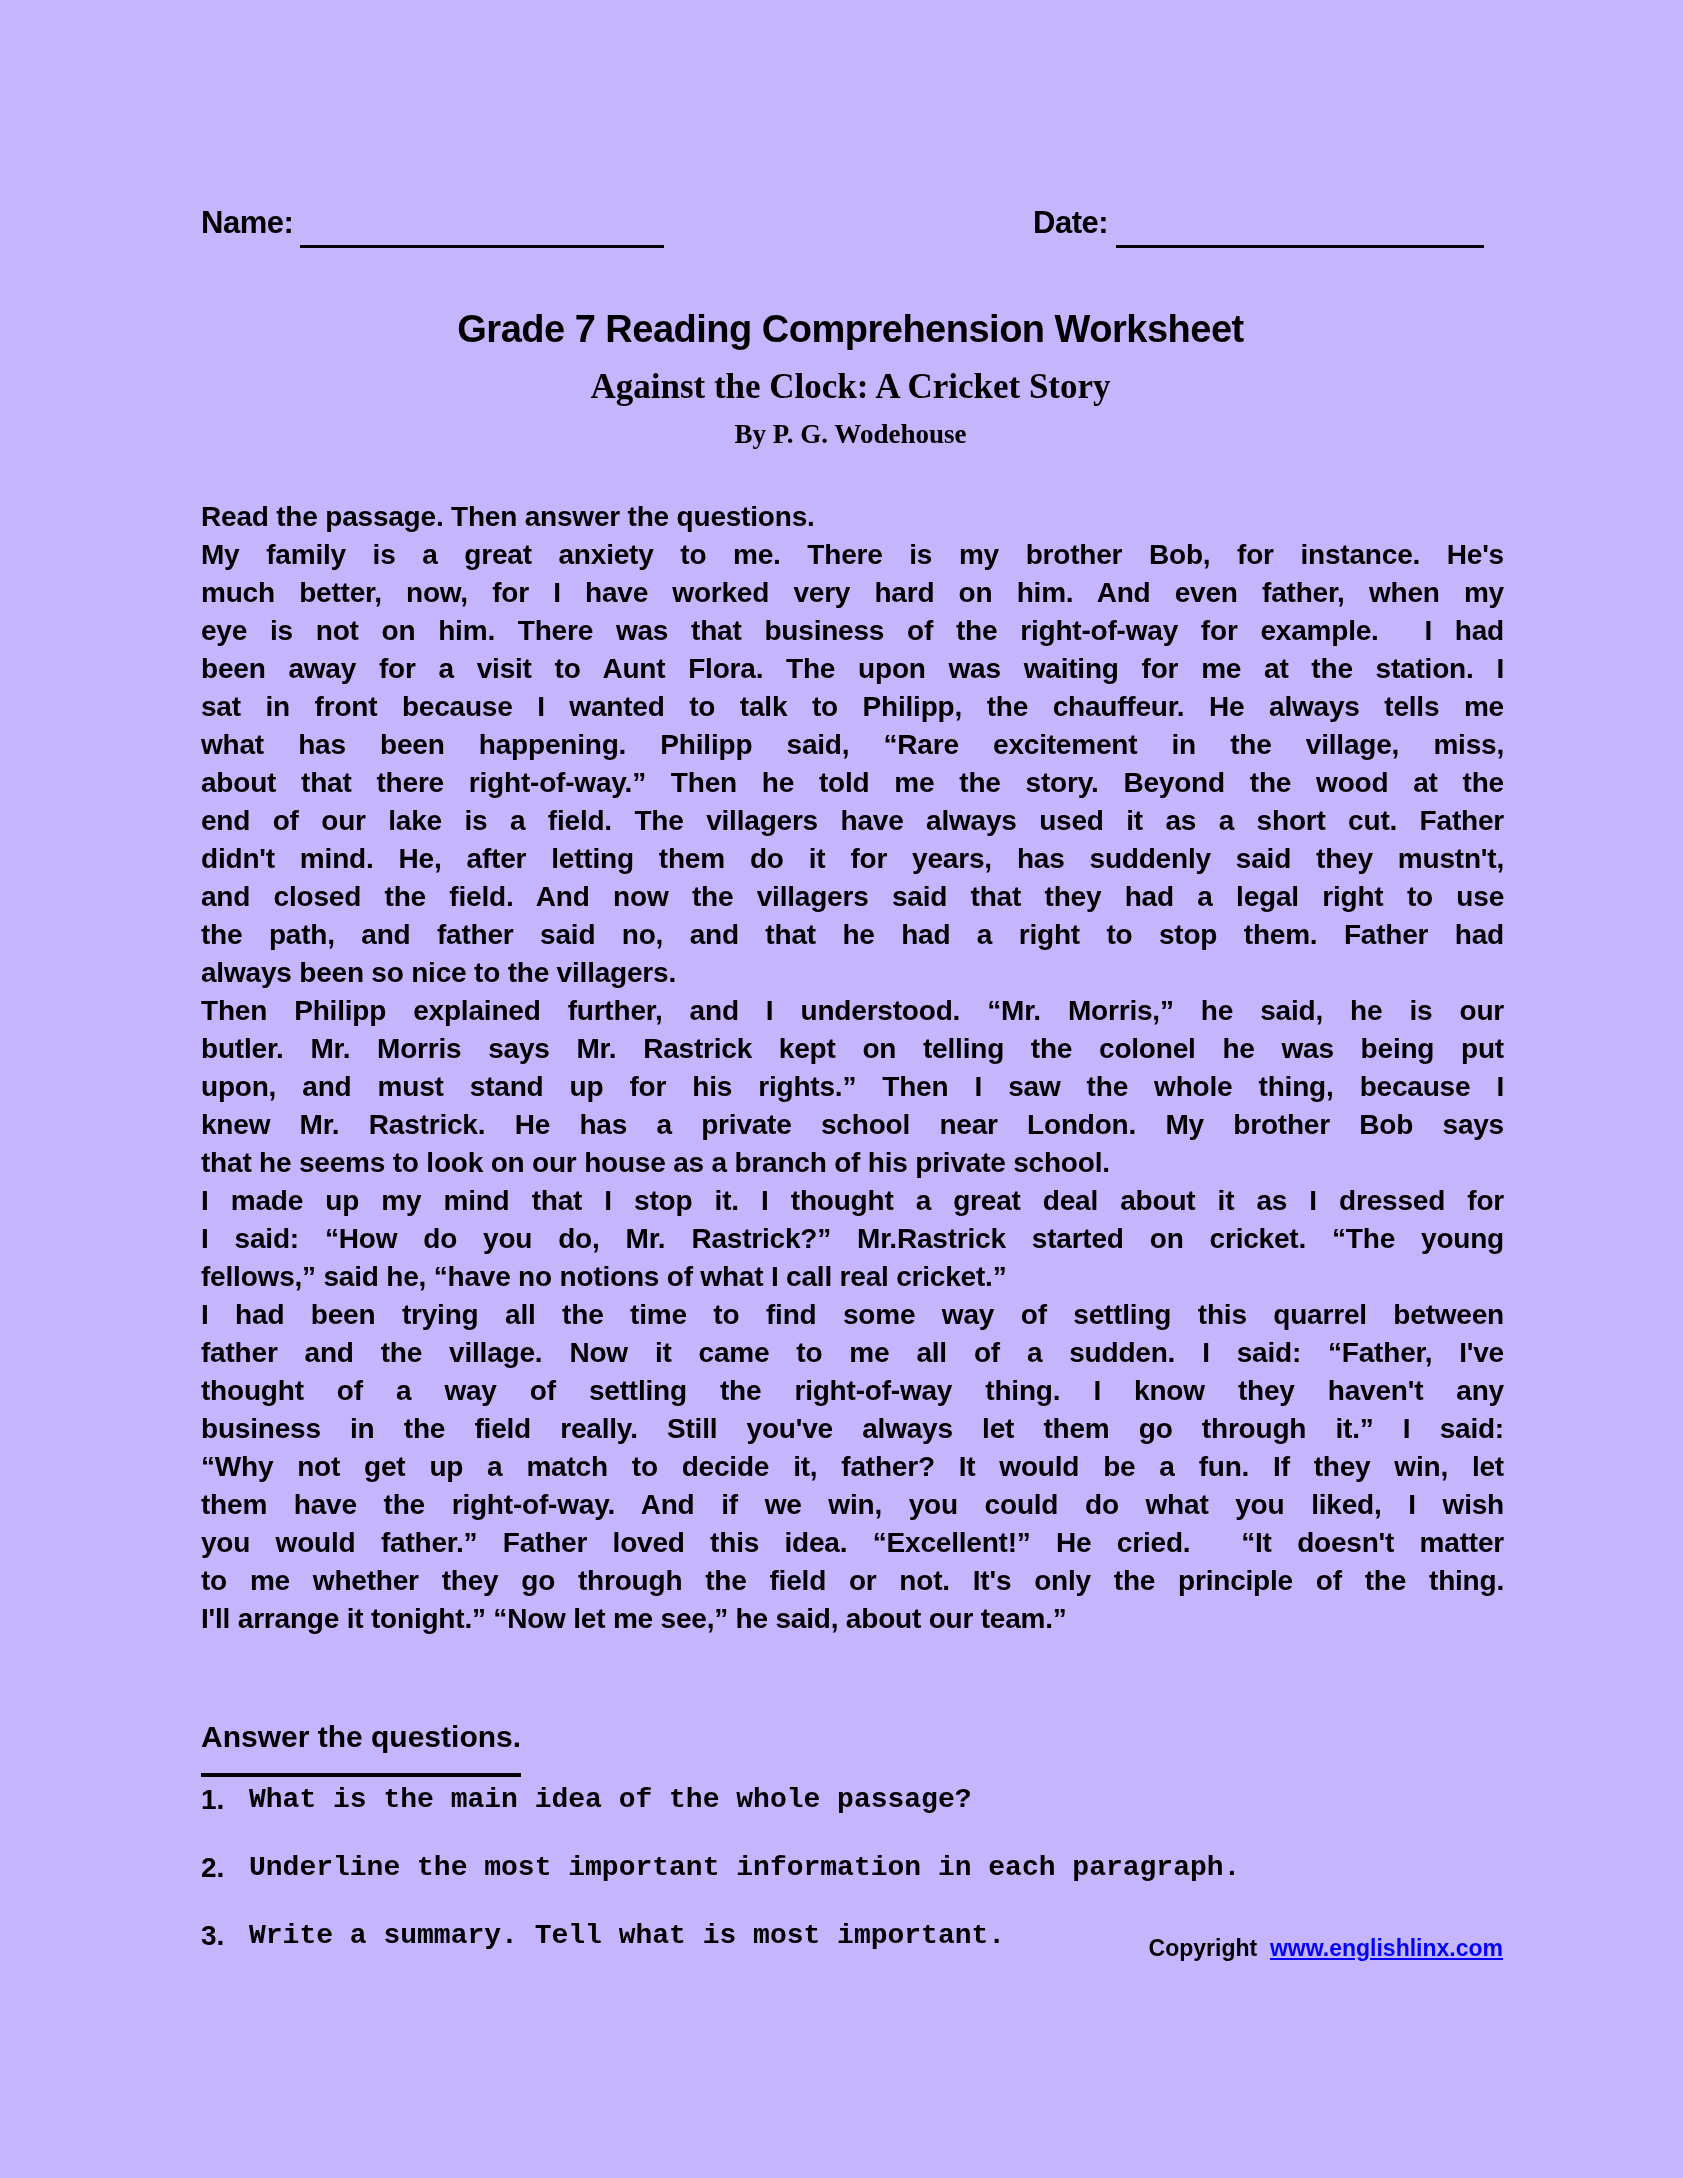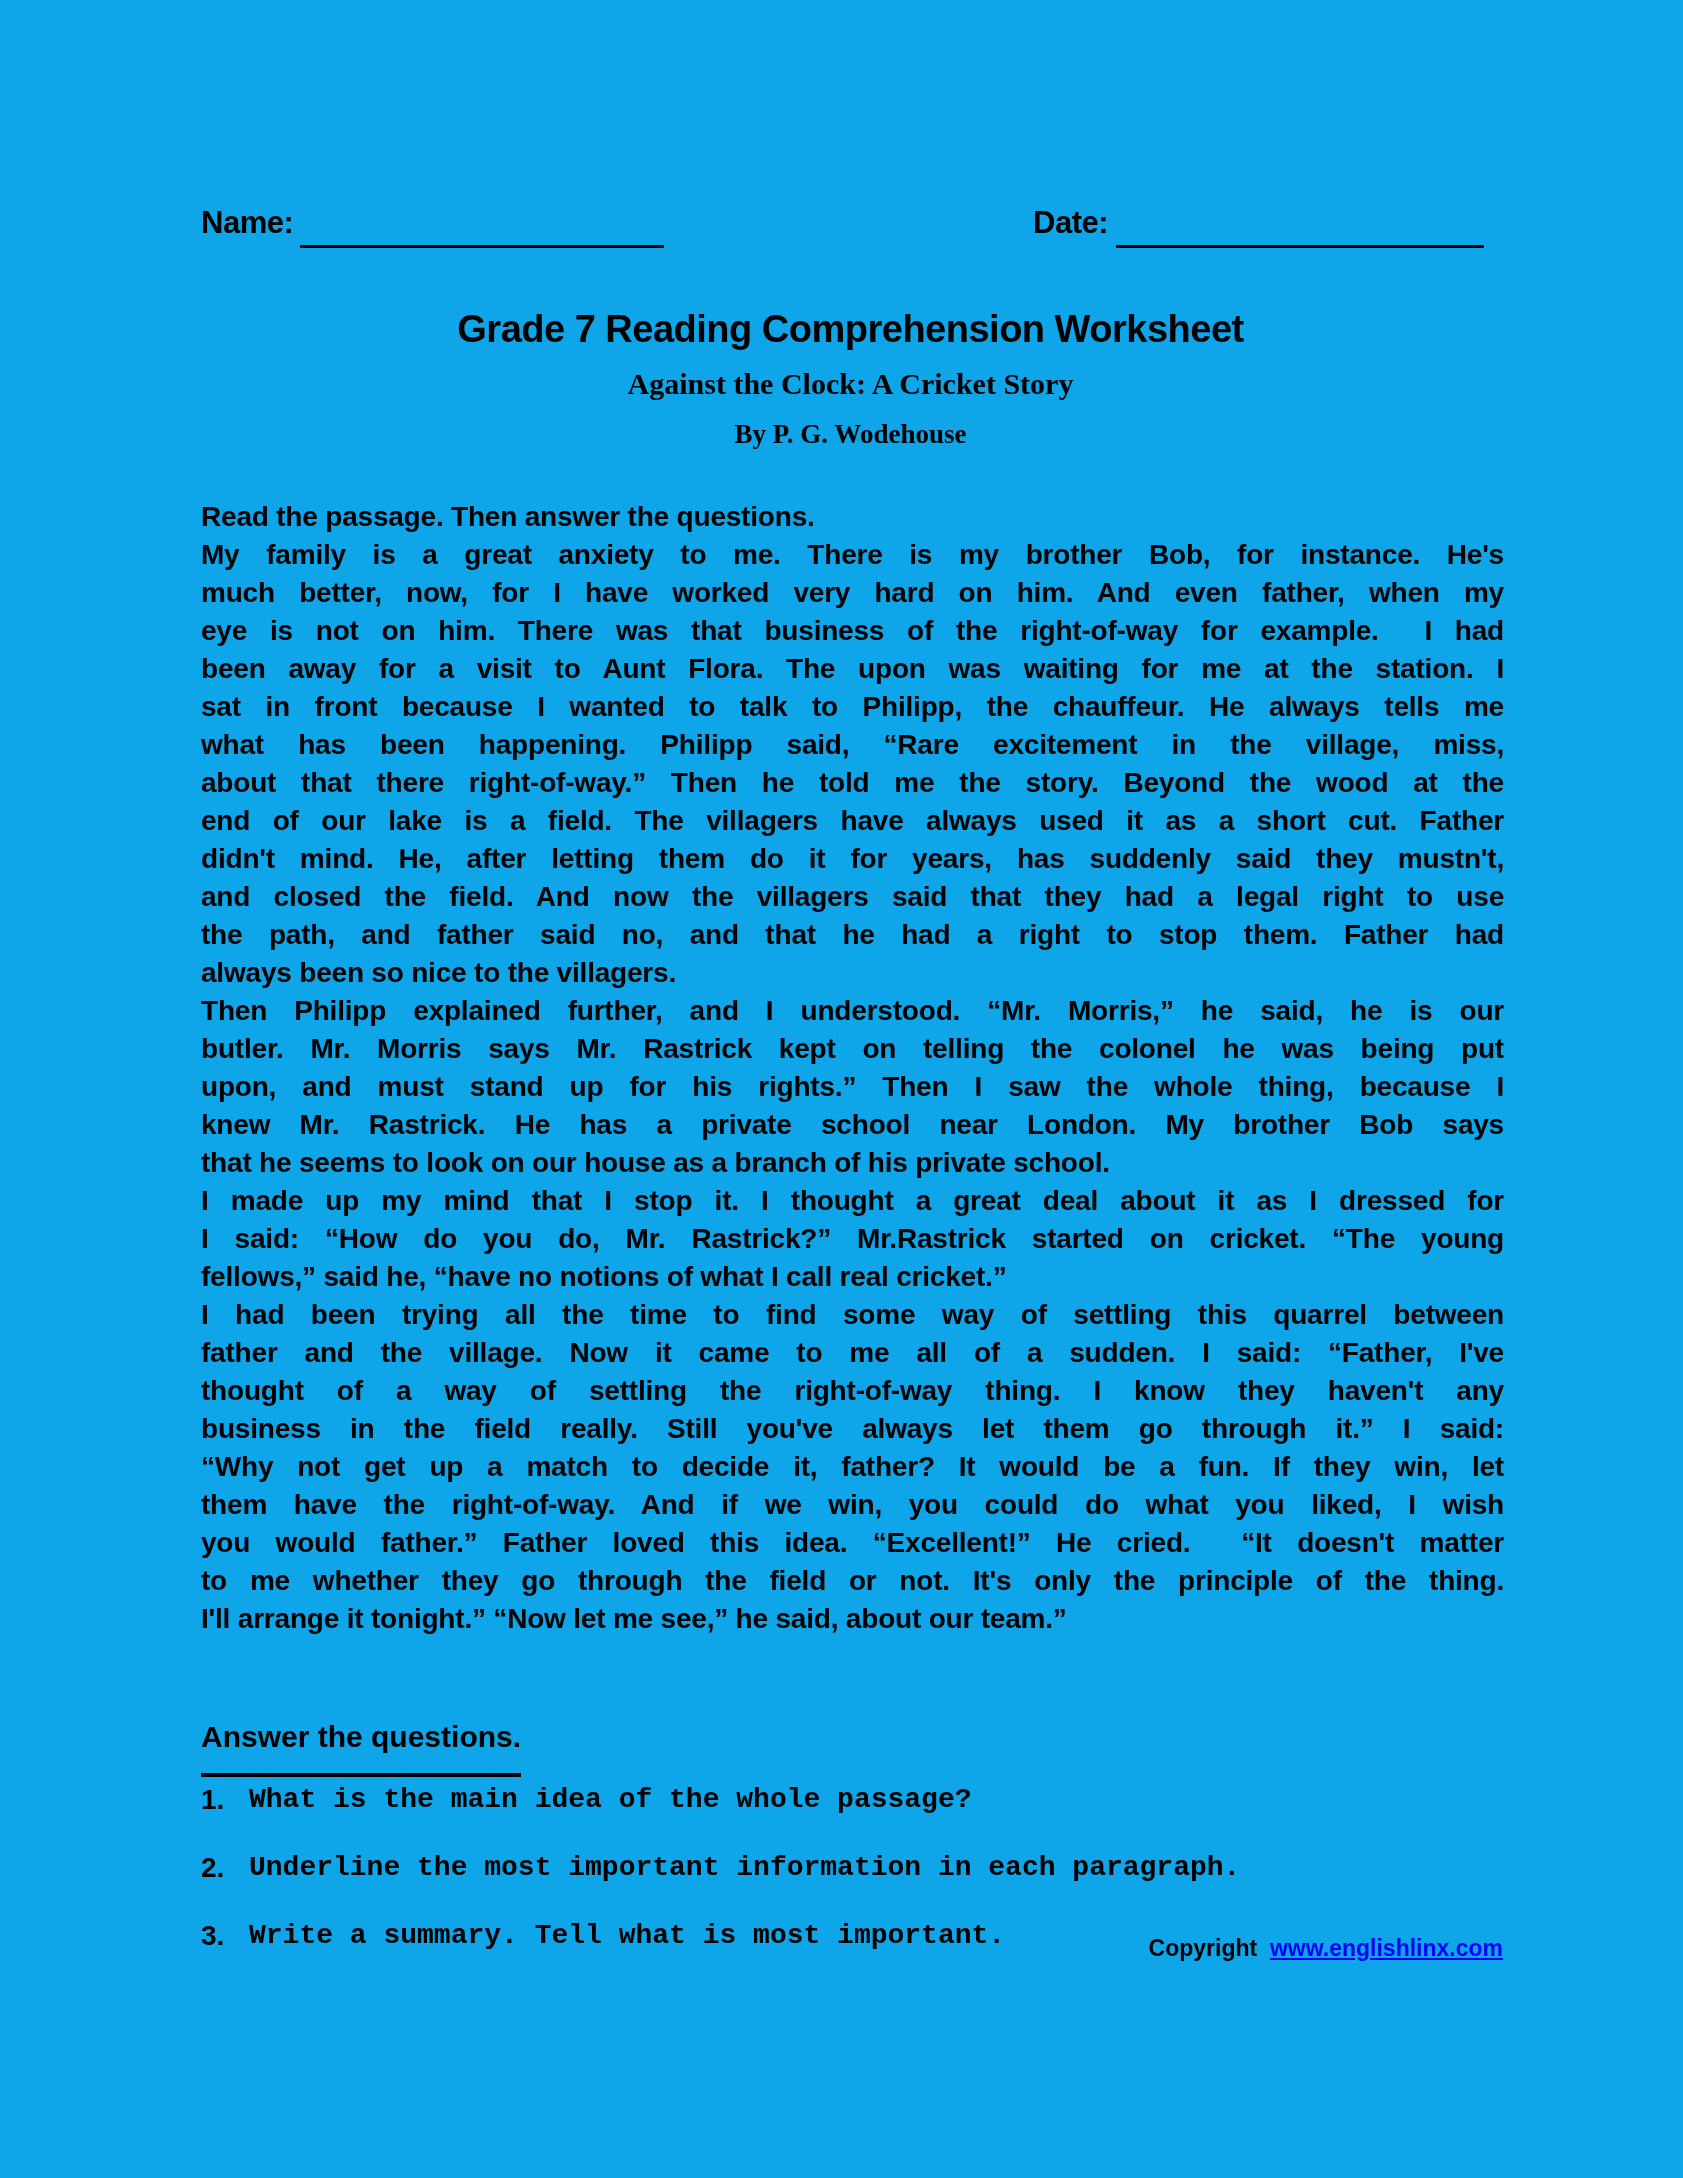--- a/index.html
+++ b/index.html
@@ -1,20 +1,20 @@
 <!DOCTYPE html>
 <html><head>
 <meta charset="utf-8">
 <style>
   html, body { margin: 0; padding: 0; background: #ffffff; }
   .page {
     position: relative;
     width: 1683px;
     height: 2178px;
-    background: #0ea5e9;
+    background: #c4b5fd;
     color: #000000;
     font-family: "Liberation Sans", sans-serif;
     overflow: hidden;
   }
   
   .hdr-label {
     position: absolute;
     font-size: 31px;
     font-weight: bold;
     letter-spacing: -0.5px;
@@ -40,21 +40,21 @@
     font-weight: bold;
     letter-spacing: -0.5px;
     white-space: nowrap;
     margin-top: 27px;
   }
   .story-title {
     position: absolute;
     left: 198px; width: 1305px; top: 367px;
     text-align: center;
     font-family: "Liberation Serif", serif;
-    font-size: 30px;
+    font-size: 35px;
     font-weight: bold;
     white-space: nowrap;
   }
   .byline {
     position: absolute;
     left: 198px; width: 1305px; top: 419px;
     text-align: center;
     font-family: "Liberation Serif", serif;
     font-size: 27px;
     font-weight: bold;

